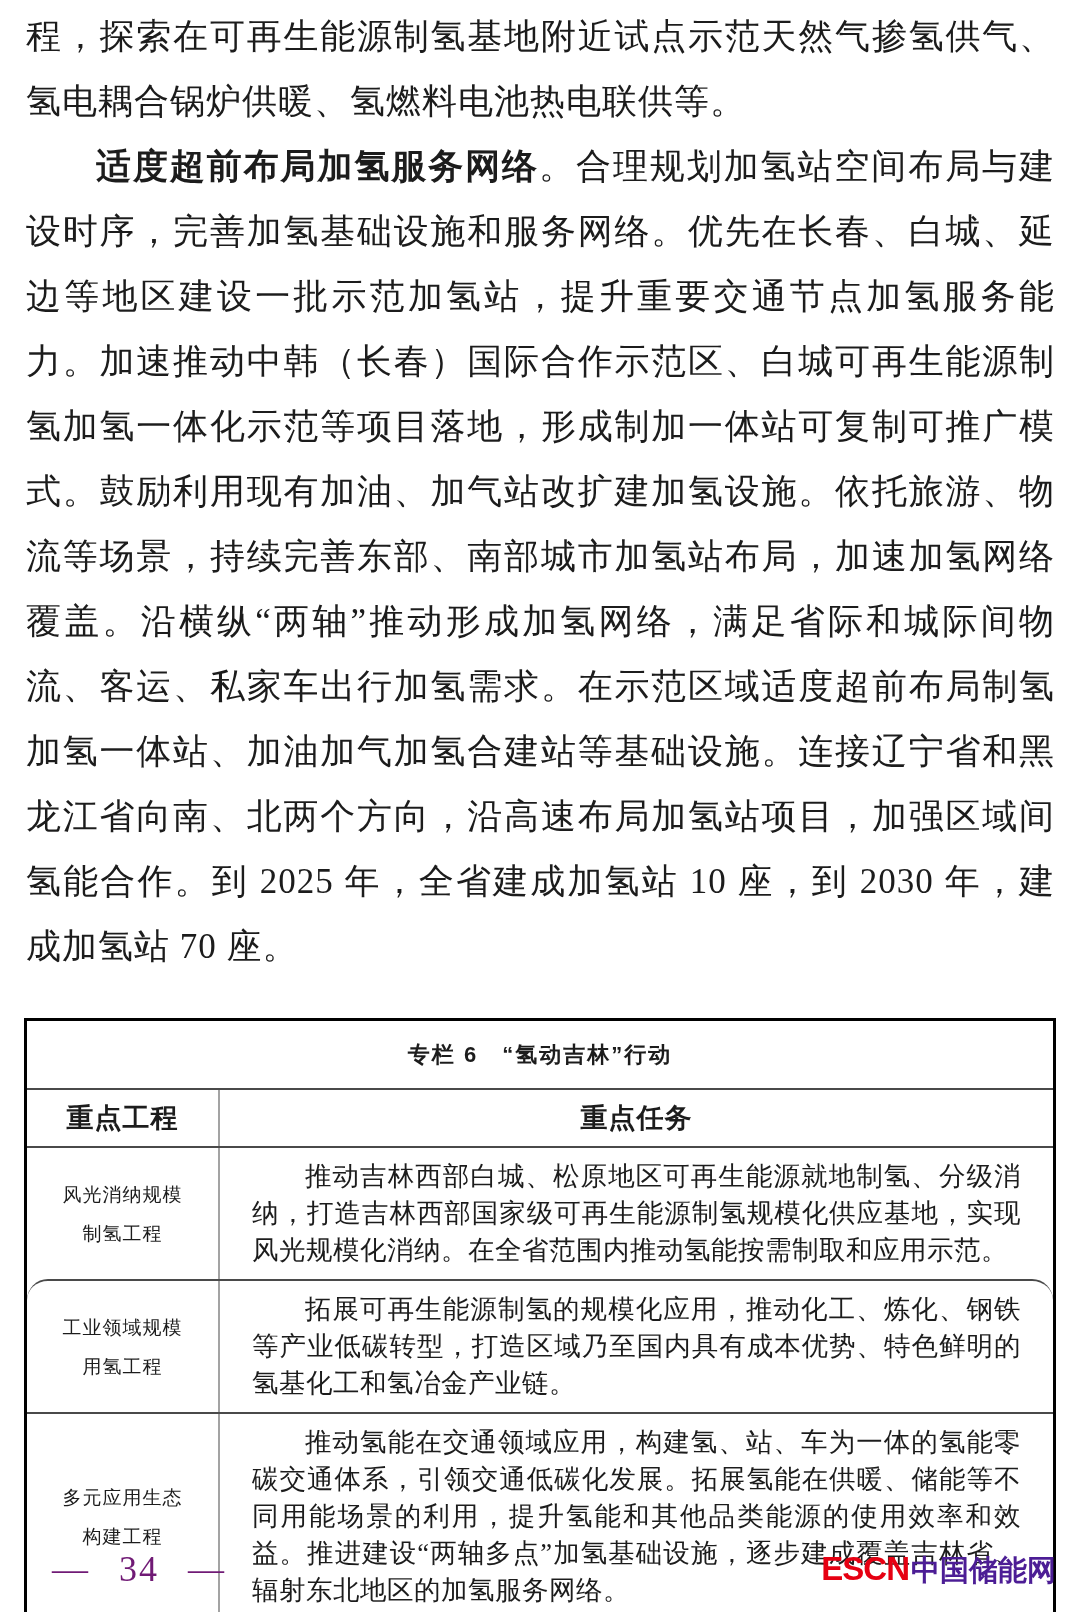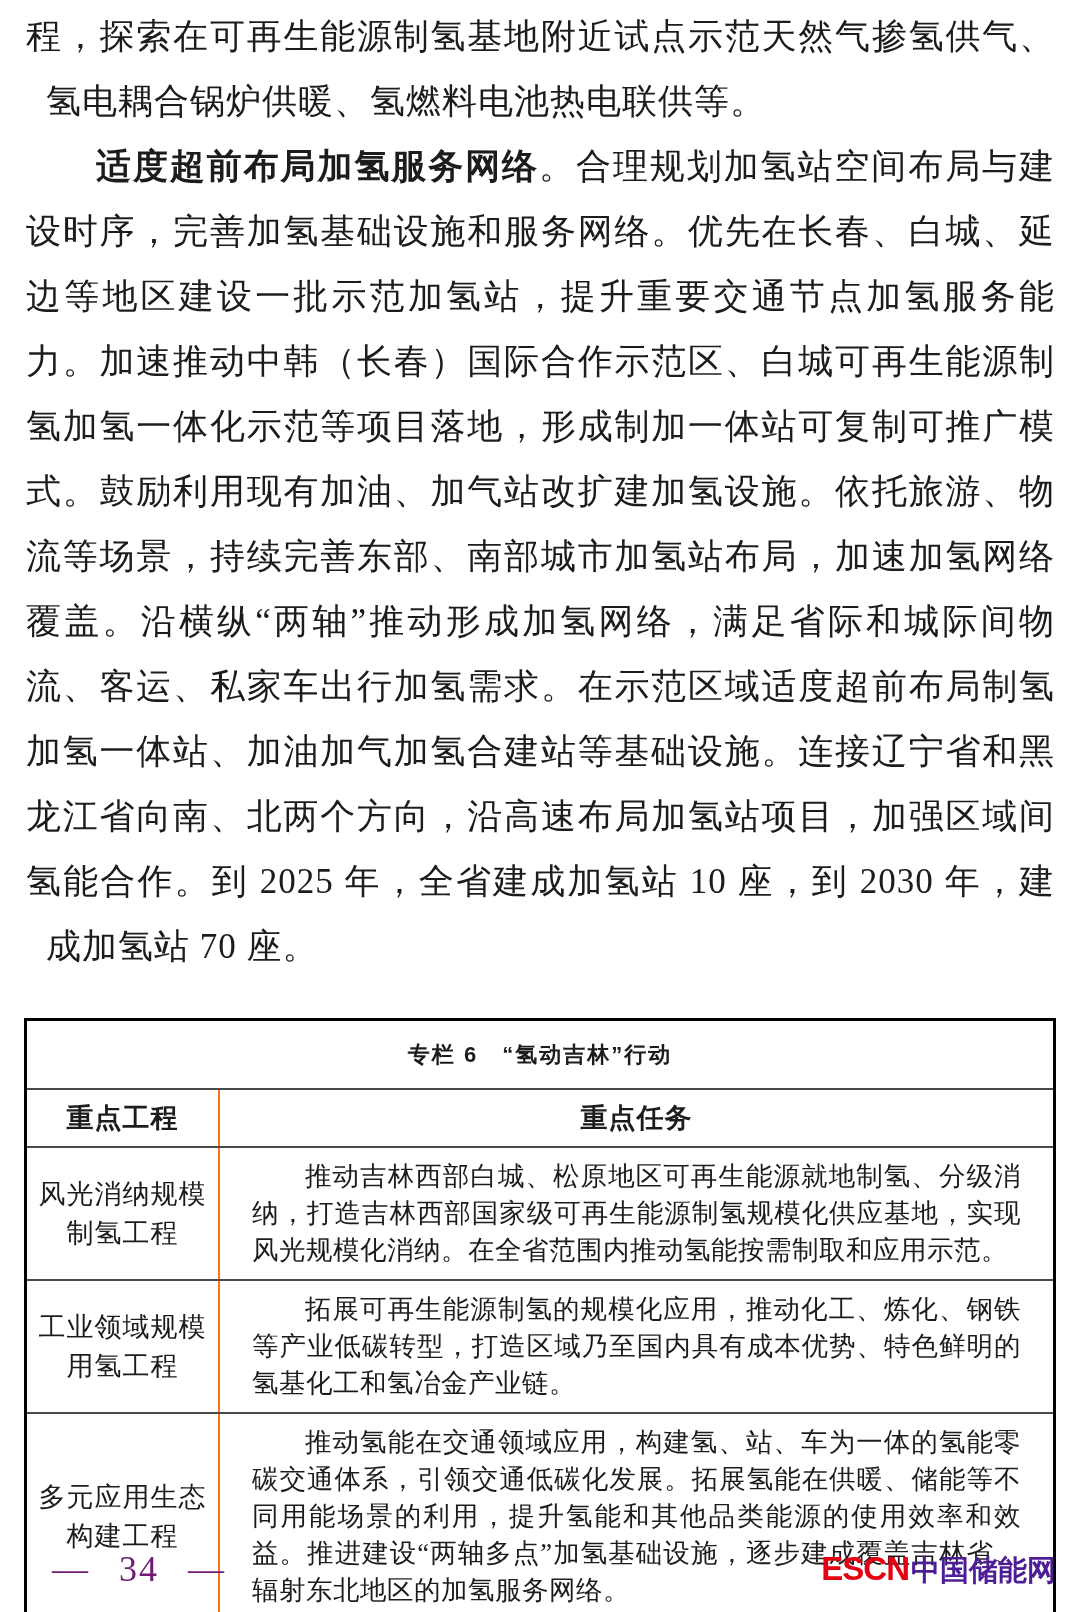--- a/index.html
+++ b/index.html
@@ -24,21 +24,20 @@
     height: 65px;
     line-height: 65px;
     font-size: 35px;
     letter-spacing: 1px;
     text-align: justify;
     text-align-last: justify;
     white-space: nowrap;
   }
   .line.para-end {
     text-align-last: left;
-    margin-left: 20px;
   }
   .line.indent2 {
     text-indent: 70px;
   }
   .bold-lead { font-weight: bold; }
 
   
   .panel {
     position: absolute;
     left: 24px;
@@ -58,21 +57,21 @@
     font-size: 22px;
     letter-spacing: 2px;
   }
   .panel-row {
     display: flex;
     border-top: 2px solid #4a4a4a;
   }
   .cell-proj {
     width: 193px;
     flex: 0 0 193px;
-    border-right: 2px solid #f97316;
+    border-right: 2px solid #a3a3a3;
     display: flex;
     align-items: center;
     justify-content: center;
     text-align: center;
     box-sizing: border-box;
     padding: 6px 8px;
   }
   .cell-task {
     flex: 1;
     display: flex;
@@ -82,34 +81,34 @@
   }
   .hdr-row { height: 56px; }
   .hdr-cell {
     font-family: "Liberation Sans", "DejaVu Sans", sans-serif;
     font-weight: bold;
     font-size: 27px;
     letter-spacing: 1px;
   }
   .hdr-row .cell-task { justify-content: center; padding: 8px; }
   .proj-label {
-    font-size: 27px;
+    font-size: 19px;
     line-height: 39px;
     white-space: pre-line;
     letter-spacing: 1px;
   }
   .task-text {
     font-size: 26.5px;
     line-height: 37px;
     text-align: justify;
     text-indent: 2em;
     letter-spacing: 0.5px;
   }
   .row-1 { min-height: 130px; }
-  .row-2 { min-height: 92px; }
+  .row-2 { min-height: 92px; border-radius: 21px; }
   .row-3 { min-height: 148px; }
 
   
   .page-num {
     position: absolute;
     left: 52px;
     top: 1548px;
     font-size: 36px;
     color: #701a75;
     letter-spacing: 2px;

